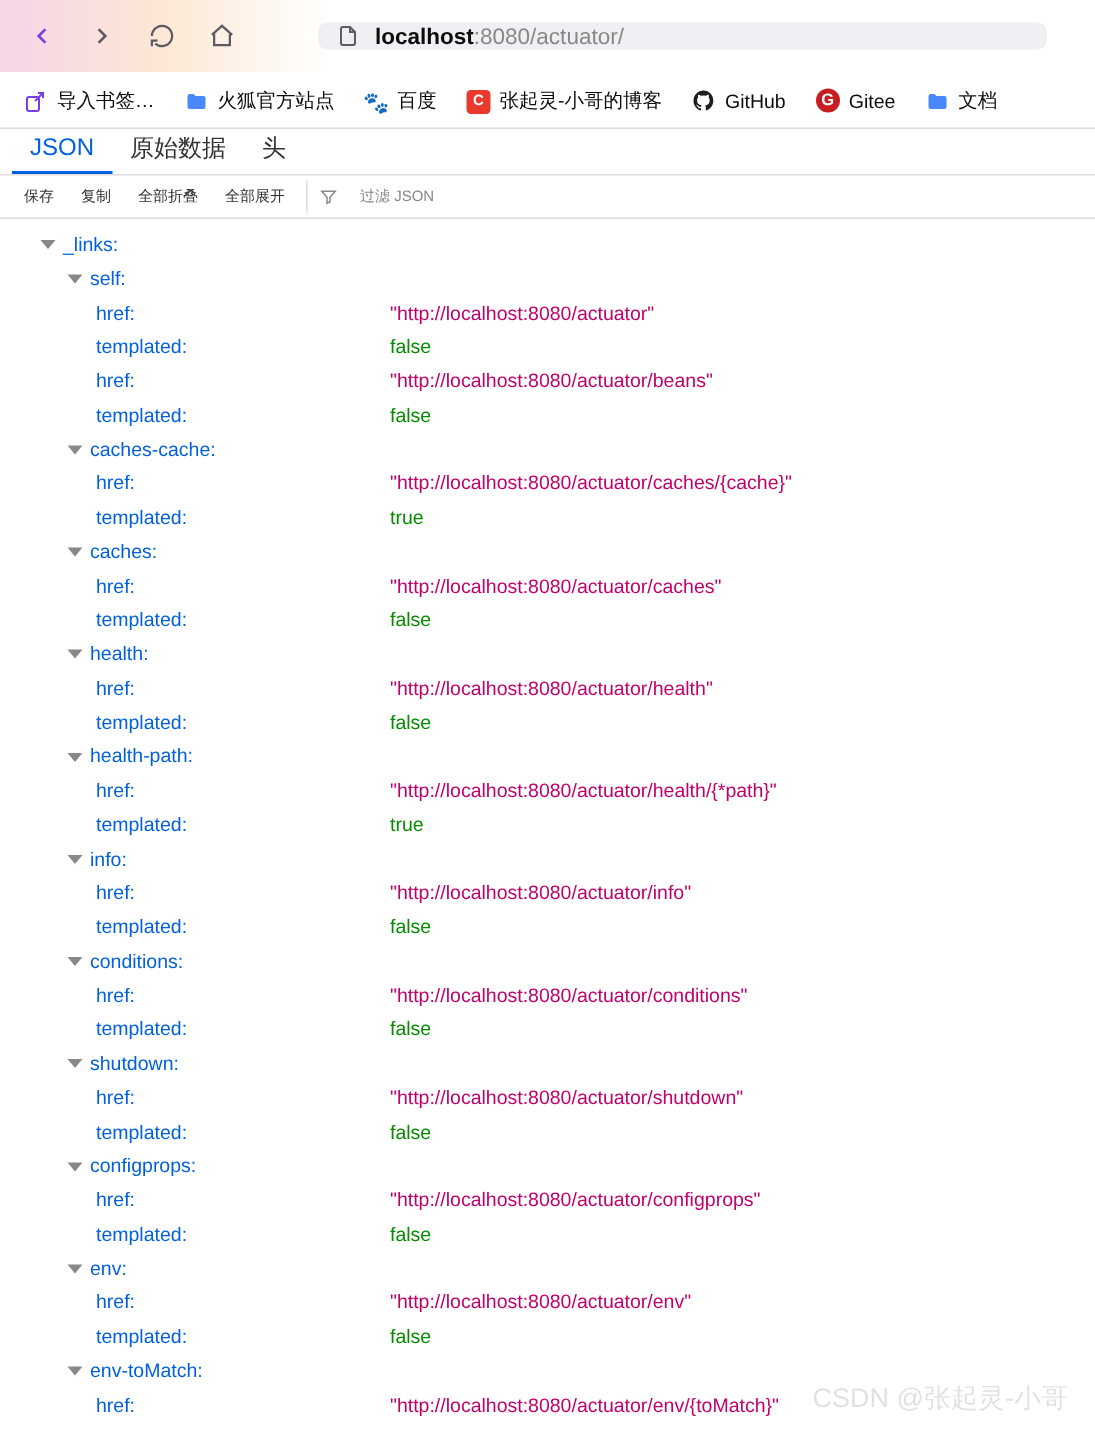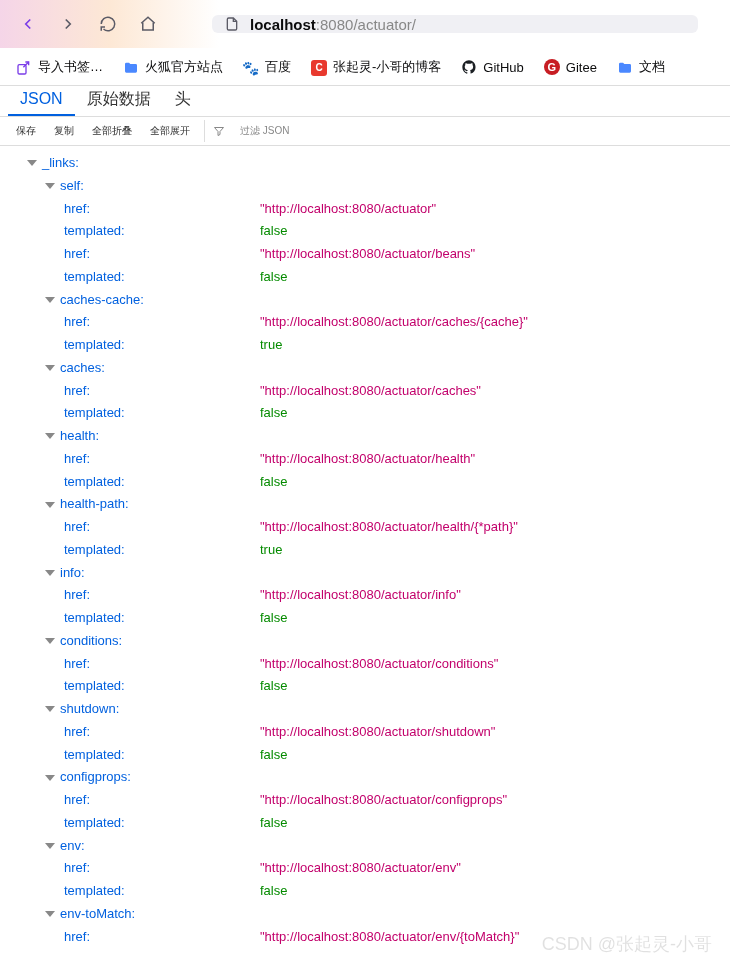--- a/index.html
+++ b/index.html
@@ -24,21 +24,21 @@
 .row { display:flex; align-items:center; white-space:nowrap; }
 .caret { width:12px; height:12px; margin-right:4px; display:inline-flex; align-items:center; justify-content:center; }
 .caret::before { content:""; border-left:5px solid transparent; border-right:5px solid transparent; border-top:6px solid #888; display:block; }
 .ind-1 { padding-left:18px; }
 .ind-2 { padding-left:36px; }
 .ind-3 { padding-left:56px; }
 .k { color:#0060df; }
 .v { position:absolute; left:260px; }
 .s { color:#c2006b; }
 .b { color:#058b00; }
-.watermark { position:absolute; right:18px; bottom:12px; color:rgba(0,0,0,0.12); font-size:18px; font-family:sans-serif; pointer-events:none; }
+.watermark { position:absolute; right:18px; bottom:24px; color:rgba(0,0,0,0.12); font-size:18px; font-family:sans-serif; pointer-events:none; }
 svg { display:block; }
 </style>
 </head>
 <body>
 
 <div class="nav-toolbar">
   <button class="nav-btn enabled">
     <svg width="18" height="18" viewBox="0 0 24 24" fill="none" stroke="currentColor" stroke-width="2.2">
         <path d="M15 6l-6 6 6 6"></path>
       </svg>

